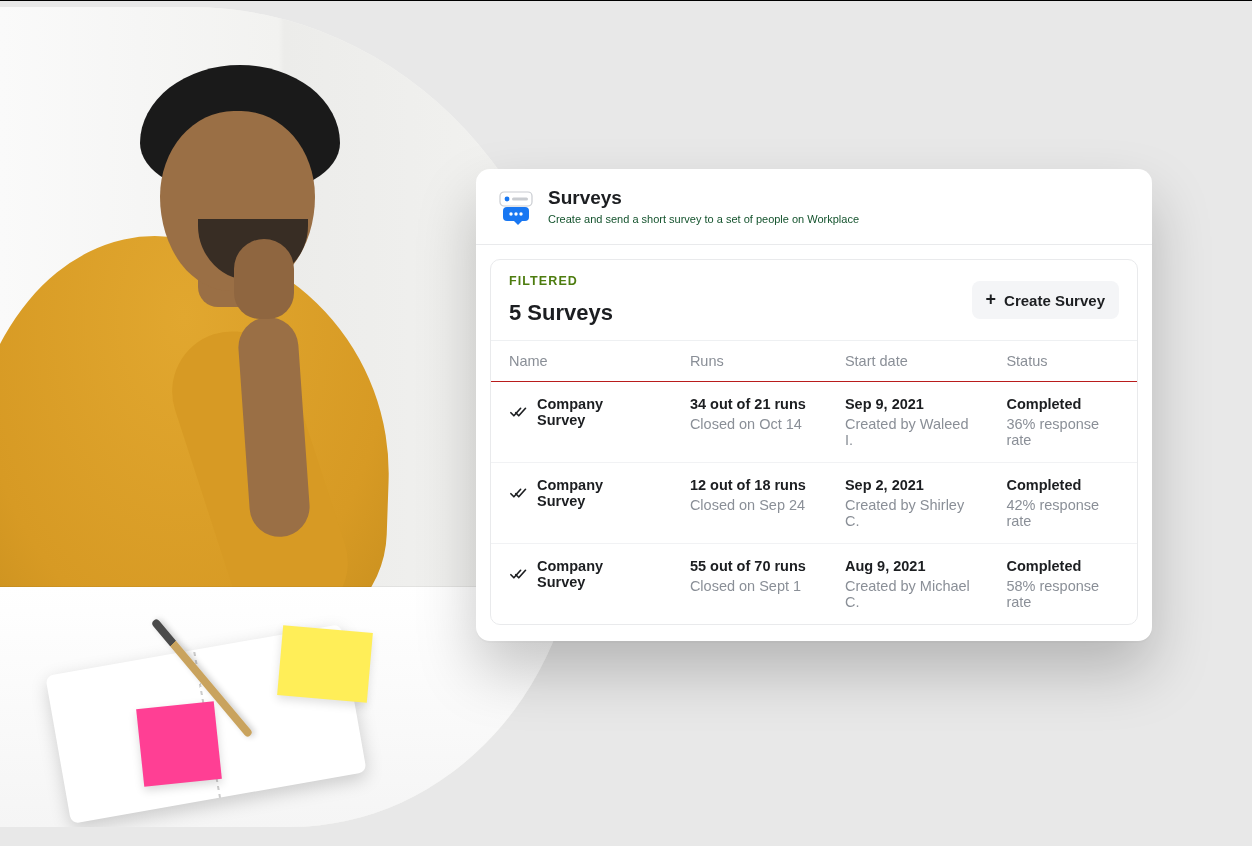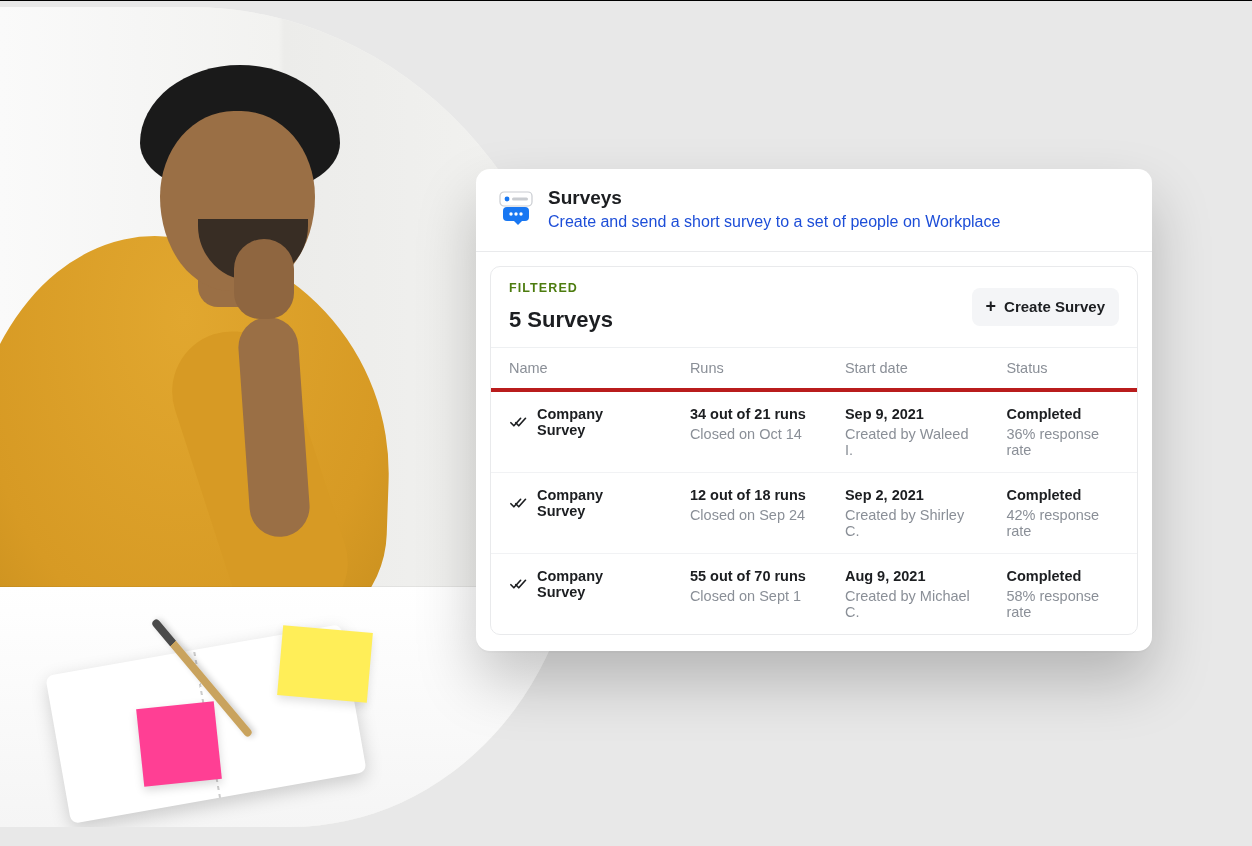--- a/index.html
+++ b/index.html
@@ -199,22 +199,22 @@
       flex-shrink: 0;
       margin-top: 2px;
     }
     .panel-title {
       font-size: 19px;
       font-weight: 700;
       color: #1c1e21;
       line-height: 1.2;
     }
     .panel-subtitle {
-      font-size: 16px;
-      color: #1d4ed8;
+      font-size: 11px;
+      color: #14532d;
       line-height: 1.3;
       margin-top: 2px;
     }
     .panel-body {
       padding: 14px 14px 16px 14px;
     }
     .card {
       border: 1px solid #e9eaec;
       border-radius: 10px;
       background: #fff;
@@ -261,21 +261,21 @@
       width: 100%;
       border-collapse: collapse;
     }
     thead th {
       text-align: left;
       font-size: 14.5px;
       font-weight: 500;
       color: #8a8f97;
       padding: 12px 18px;
       border-top: 1px solid #eef0f2;
-      border-bottom: 4px solid #b91c1c;
+      border-bottom: 1px solid #b91c1c;
       background: #fff;
     }
     tbody td {
       padding: 14px 18px;
       vertical-align: top;
       border-bottom: 1px solid #f1f2f4;
       font-size: 14.5px;
     }
     tbody tr:last-child td { border-bottom: 0; }
     .name-cell {

